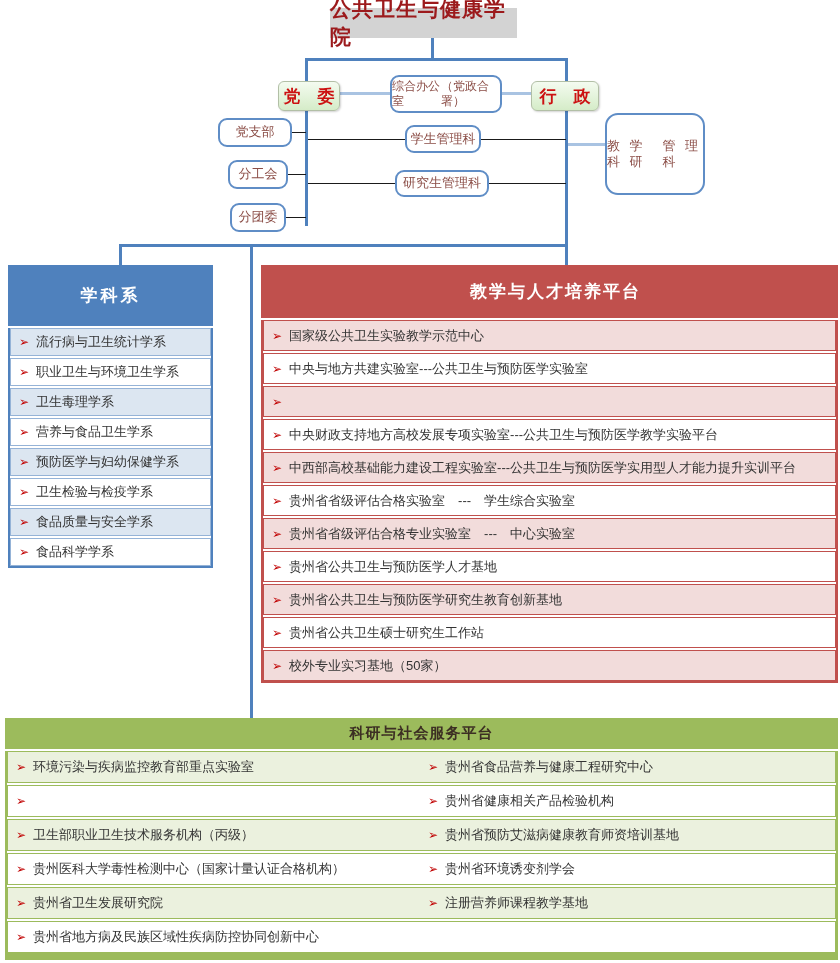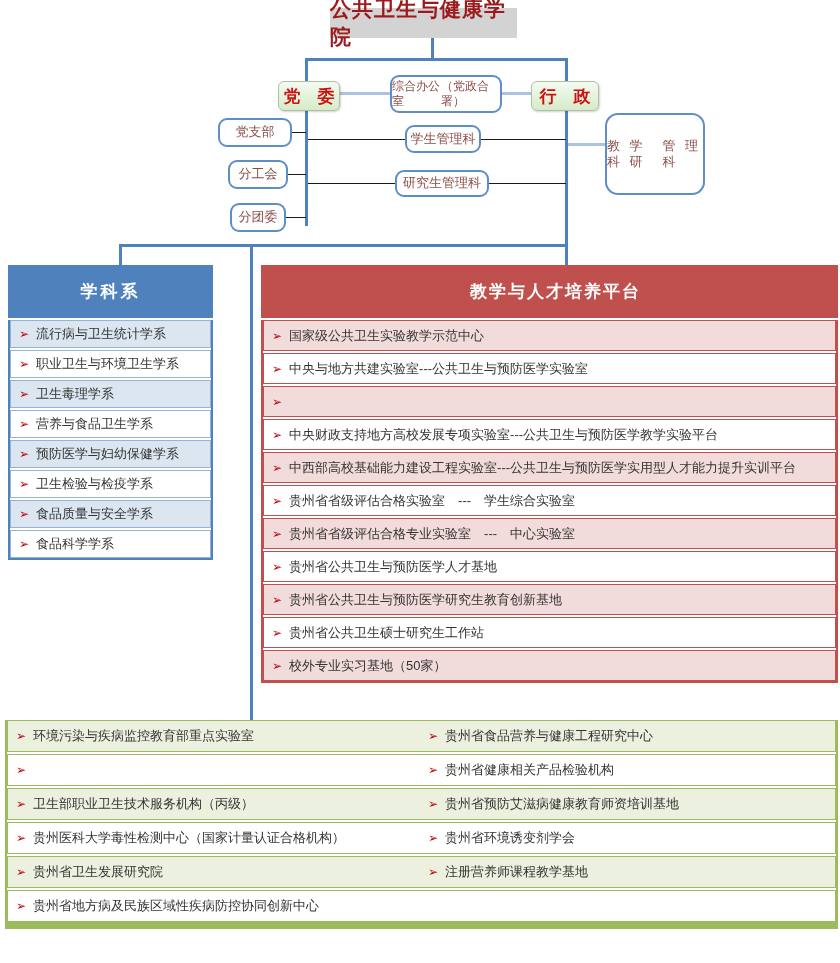--- a/index.html
+++ b/index.html
@@ -29,21 +29,21 @@
     color:var(--accent-red);font-weight:bold;font-size:17px;
     font-family:"DejaVu Serif", serif;}
   
   .node{position:absolute;background:#fff;border:2px solid #5f8dc6;border-radius:9px;
     display:flex;flex-direction:row;align-items:center;justify-content:center;
     color:var(--maroon);font-size:13px;line-height:1.25;box-sizing:border-box;}
   
   .panel{position:absolute;}
   .panel-header{display:flex;align-items:center;justify-content:center;font-weight:bold;color:#fff;}
   .dept-panel{left:8px;top:265px;width:205px;}
-  .dept-panel .panel-header{height:53px;background:var(--blue);font-size:17px;letter-spacing:3px;}
+  .dept-panel .panel-header{height:61px;background:var(--blue);font-size:17px;letter-spacing:3px;}
   .dept-list{border:2px solid var(--blue);border-top:none;box-sizing:border-box;}
   .dept-row{box-sizing:border-box;height:28px;margin-top:2px;border:1px solid var(--blue-border);
     display:flex;align-items:center;padding-left:6px;font-size:13px;color:#333;background:#fff;}
   .dept-row.alt{background:var(--blue-light);}
   .train-panel{left:261px;top:265px;width:577px;}
   .train-panel .panel-header{height:53px;background:var(--red);font-size:17px;letter-spacing:2px;padding-left:12px;}
   .train-list{border:2px solid var(--red);border-top:none;box-sizing:border-box;}
   .train-row{box-sizing:border-box;height:31px;margin-top:2px;border:1px solid var(--red);
     display:flex;align-items:center;padding-left:6px;font-size:13px;color:#333;background:#fff;}
   .train-row.alt{background:var(--red-light);}
@@ -213,20 +213,21 @@
         </div>
 
         <div class="train-row alt">
           <span class="bullet">➢</span>
           <span>校外专业实习基地（50家）</span>
         </div>
       </div>
   </div>
 
   <div class="panel research-panel">
+    <div class="panel-header">科研与社会服务平台</div>
     <div class="research-list">
 
         <div class="research-row alt">
           <span class="cell-left">
             <span class="bullet">➢</span>
             <span>环境污染与疾病监控教育部重点实验室</span>
           </span>
           <span class="cell-right">
             <span class="bullet">➢</span>
             <span>贵州省食品营养与健康工程研究中心</span>

